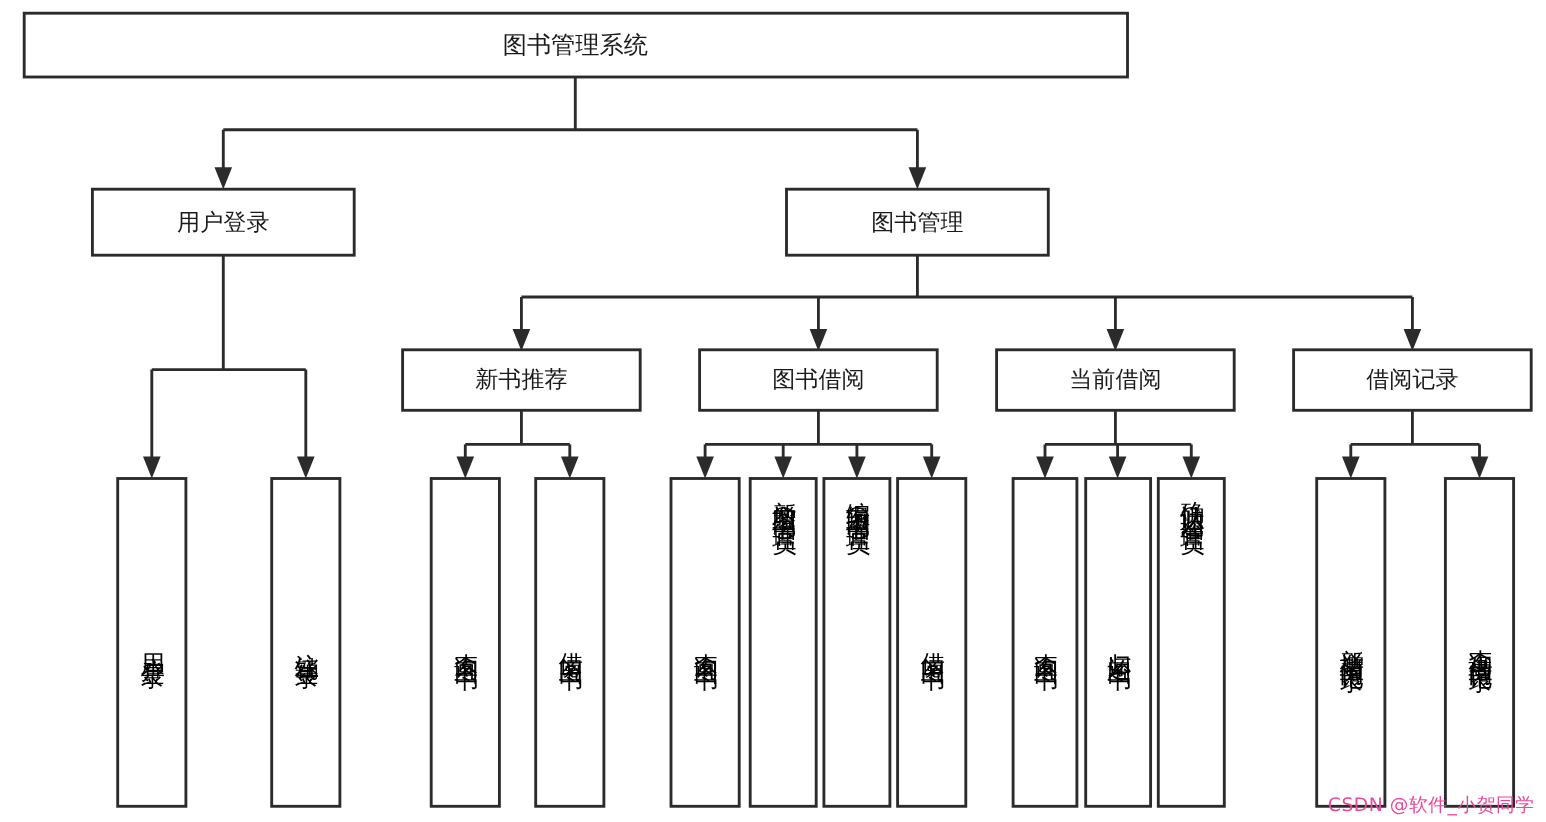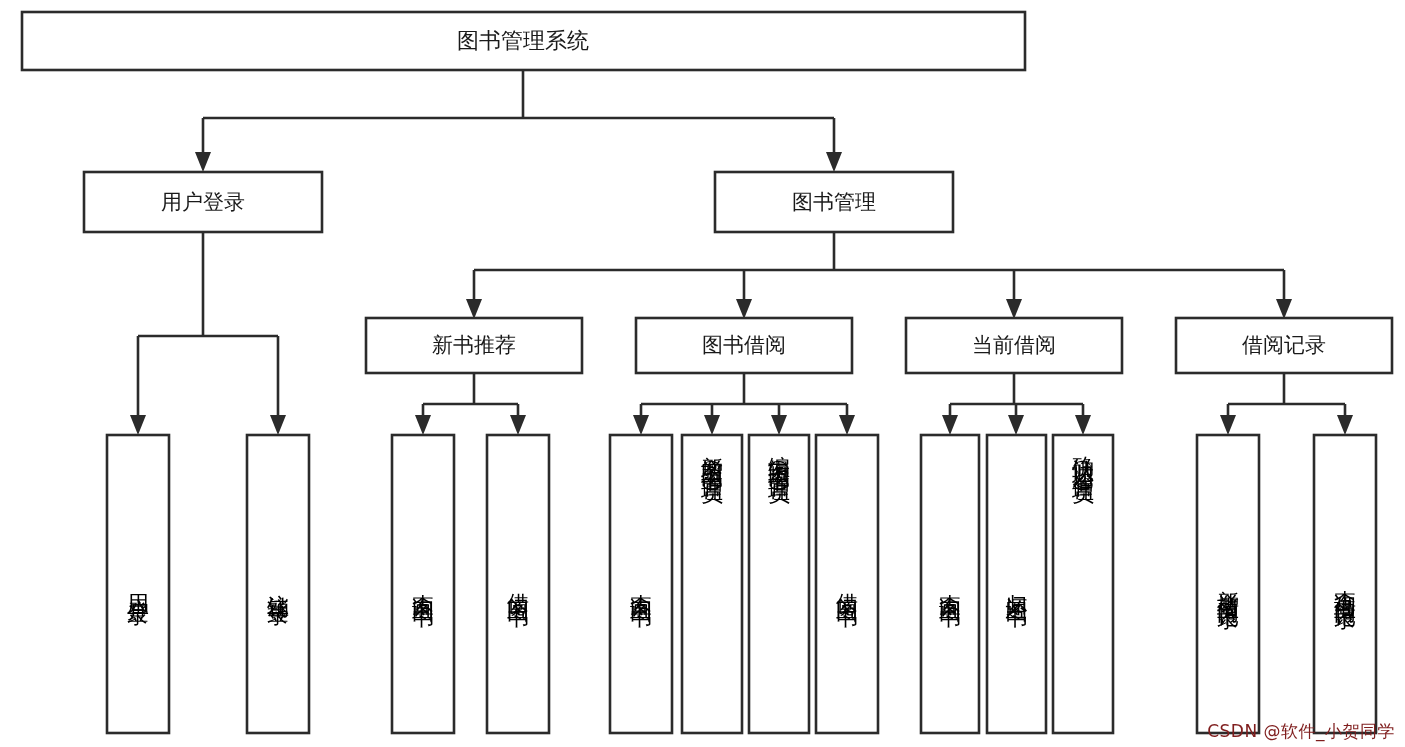--- a/index.html
+++ b/index.html
@@ -55,21 +55,21 @@
     text-orientation: upright;
     letter-spacing: 4px;
     white-space: pre;
   }
   .watermark {
     position: absolute;
     right: 10px;
     bottom: 4px;
     font-family: "DejaVu Sans", "Liberation Sans", sans-serif;
     font-size: 17px;
-    color: #7f1d1d;
+    color: #ec4899;
     letter-spacing: 0.5px;
     user-select: none;
     pointer-events: none;
   }
 </style>
 </head>
 <body>
 
 <div id="diagram-root">
   <svg width="1405" height="747" viewBox="0 0 1405 747" xmlns="http://www.w3.org/2000/svg">

